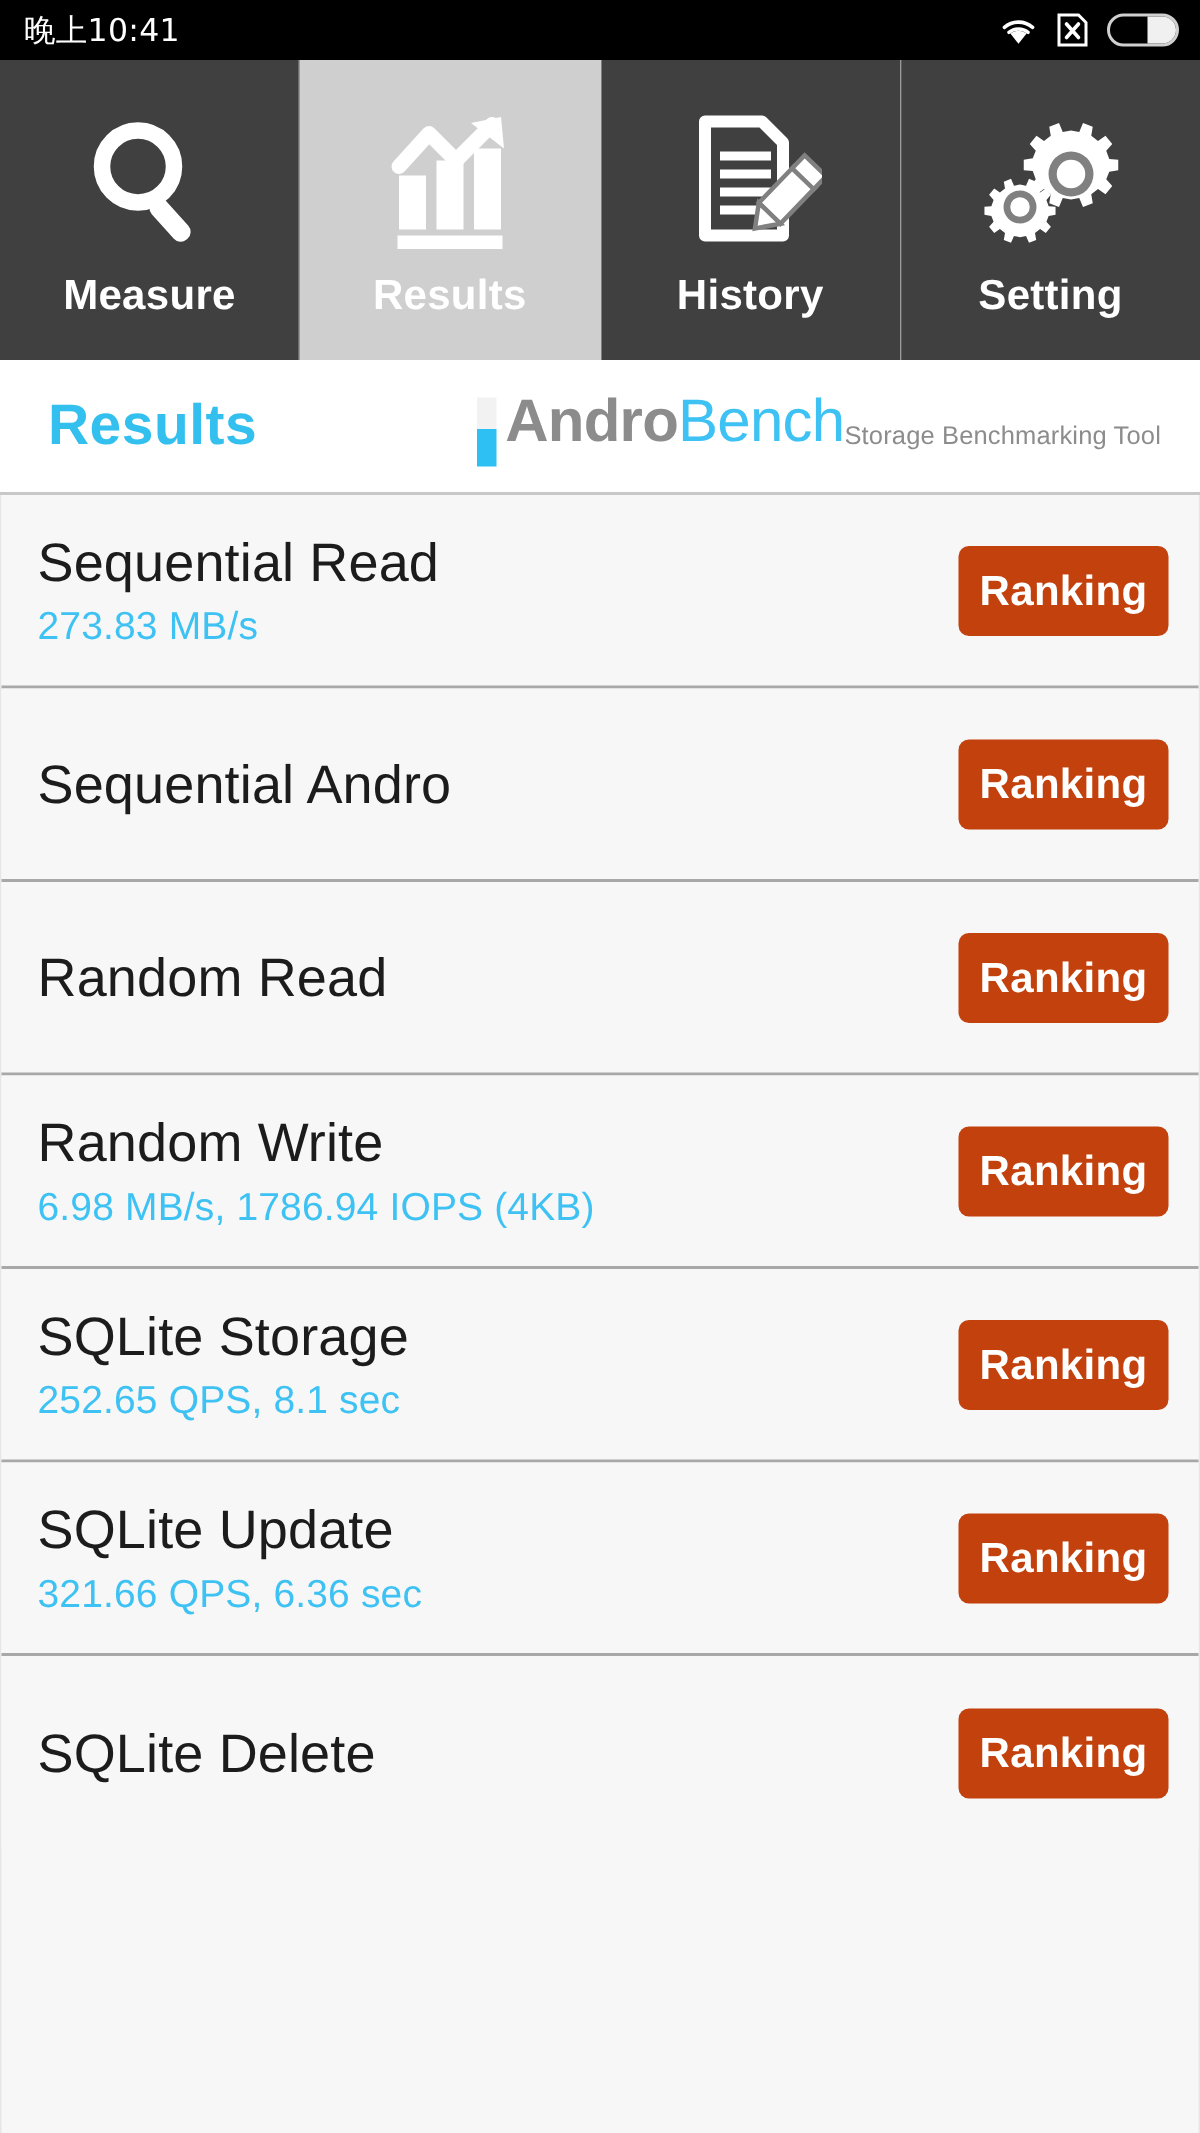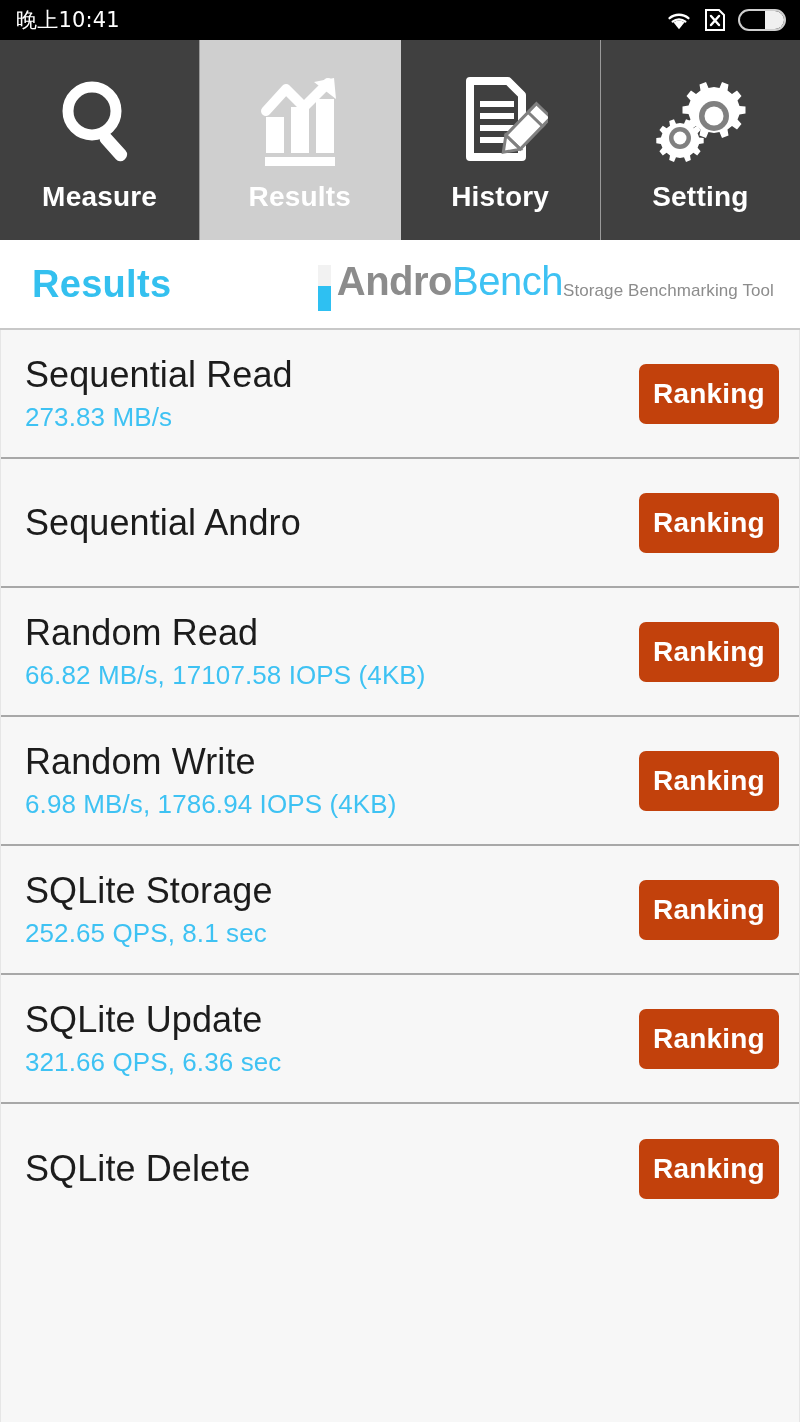--- a/index.html
+++ b/index.html
@@ -306,21 +306,20 @@
     <div class="result-row">
       <span class="row-texts">
         <span class="row-title">Sequential Andro</span>
       </span>
       <button class="ranking-button">Ranking</button>
     </div>
 
     <div class="result-row">
       <span class="row-texts">
         <span class="row-title">Random Read</span>
-        <span class="row-value">66.82 MB/s, 17107.58 IOPS (4KB)</span>
       </span>
       <button class="ranking-button">Ranking</button>
     </div>
 
     <div class="result-row">
       <span class="row-texts">
         <span class="row-title">Random Write</span>
         <span class="row-value">6.98 MB/s, 1786.94 IOPS (4KB)</span>
       </span>
       <button class="ranking-button">Ranking</button>

